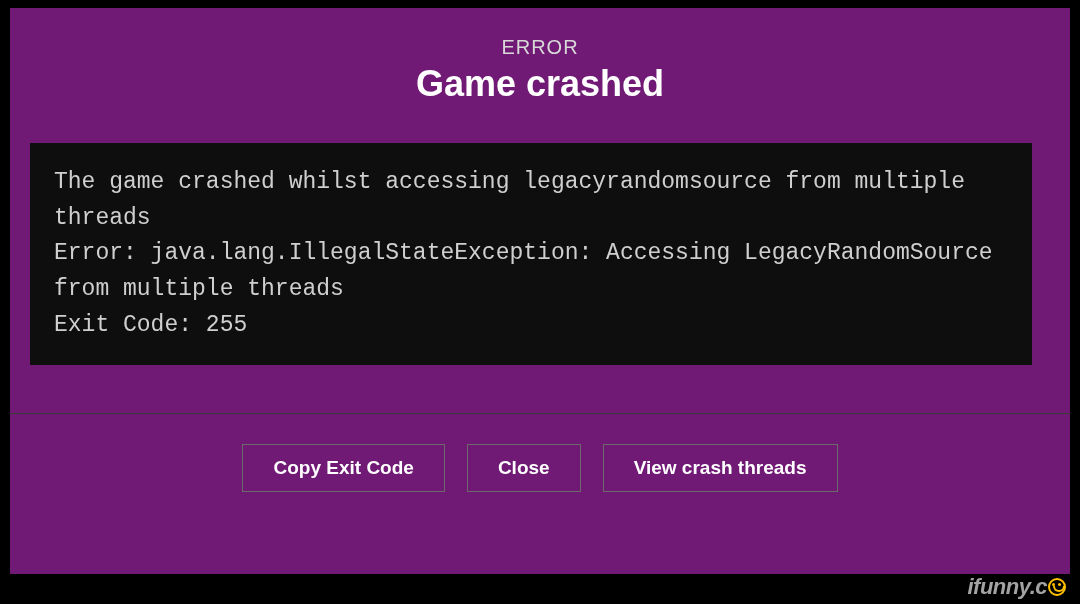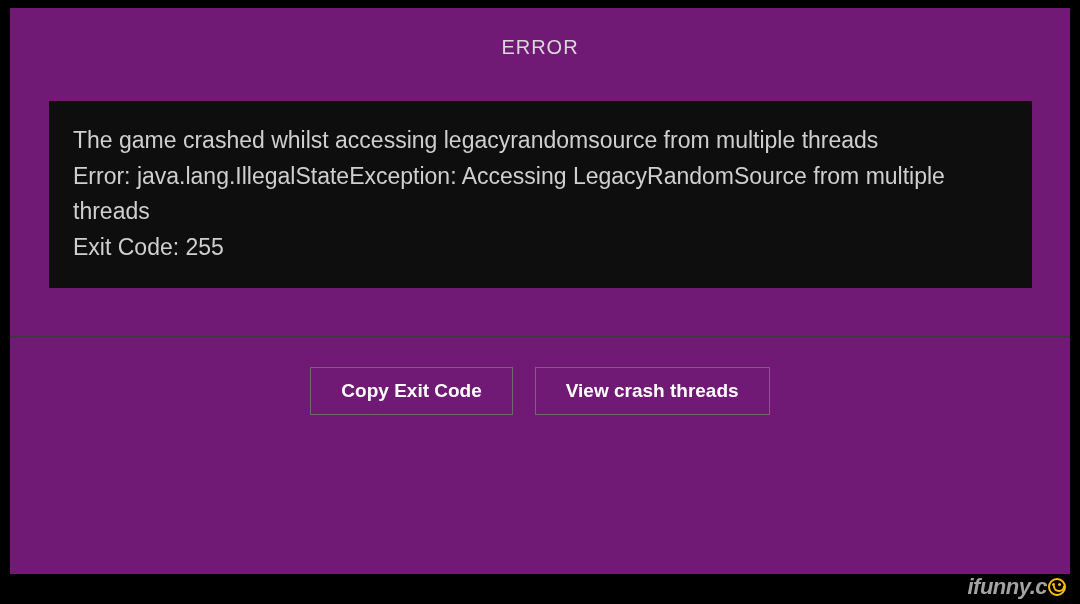--- a/index.html
+++ b/index.html
@@ -35,24 +35,24 @@
       font-weight: 400;
       letter-spacing: 1px;
       margin-bottom: 4px;
     }
     .title {
       color: #ffffff;
       font-size: 36px;
       font-weight: 700;
     }
     .error-box {
-      margin: 18px 38px 0 39px;
+      margin: 18px 38px 0 20px;
       background: #0e0e0e;
       padding: 22px 24px;
-      font-family: Liberation Sans, sans-serif;
+      font-family: Liberation Mono, monospace;
       font-size: 23px;
       line-height: 1.55;
       color: #cfcfcf;
       white-space: pre-wrap;
       word-wrap: break-word;
     }
     .divider {
       margin-top: 48px;
       border: none;
       border-top: 1px solid #3a3a3a;
@@ -116,29 +116,31 @@
       border-top: none;
       border-radius: 0 0 8px 8px;
     }
   </style>
 </head>
 <body>
 
 <div class="dialog">
   <div class="header">
     <div class="error-label">ERROR</div>
+    <div class="title">Game crashed</div>
   </div>
 
   <div class="error-box">The game crashed whilst accessing legacyrandomsource from multiple threads
 Error: java.lang.IllegalStateException: Accessing LegacyRandomSource from multiple threads
 Exit Code: 255</div>
 
   <hr class="divider">
 
   <div class="button-row">
     <button class="btn">Copy Exit Code</button>
+    <button class="btn">Close</button>
     <button class="btn">View crash threads</button>
   </div>
 </div>
 
 <div class="watermark">
   <span>ifunny.c</span><span class="smile"></span>
 </div>
 
 </body></html>

